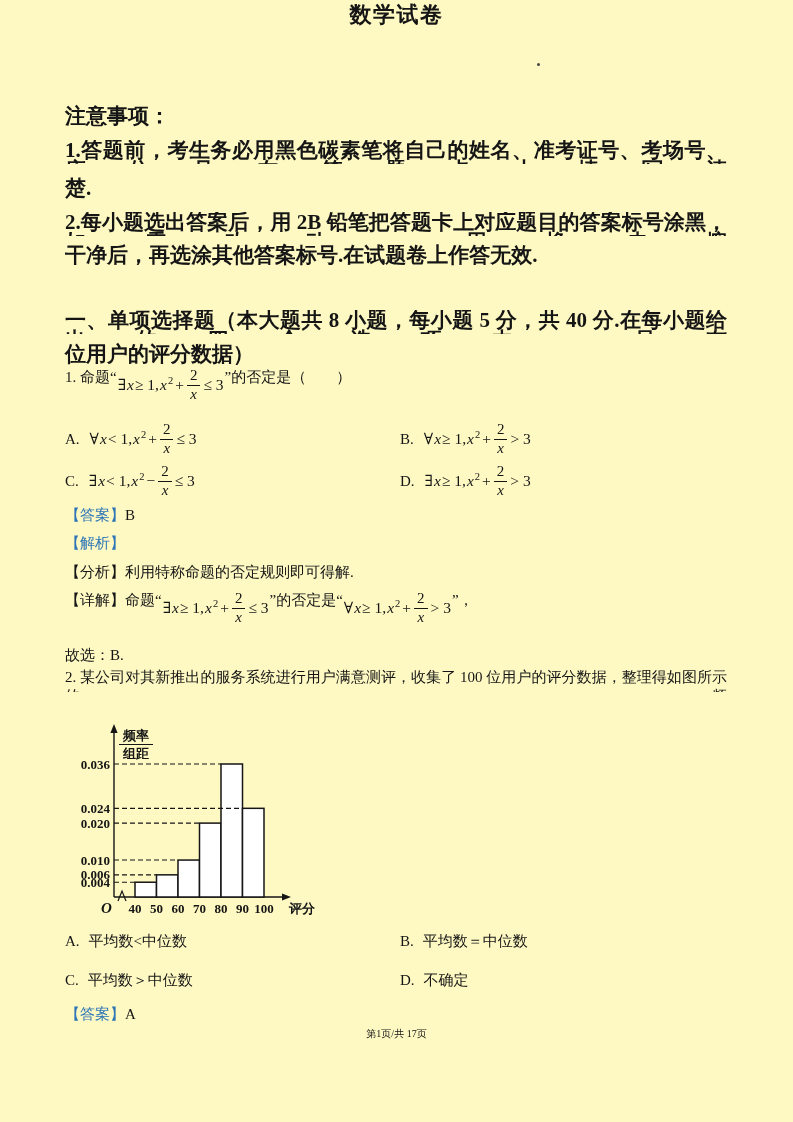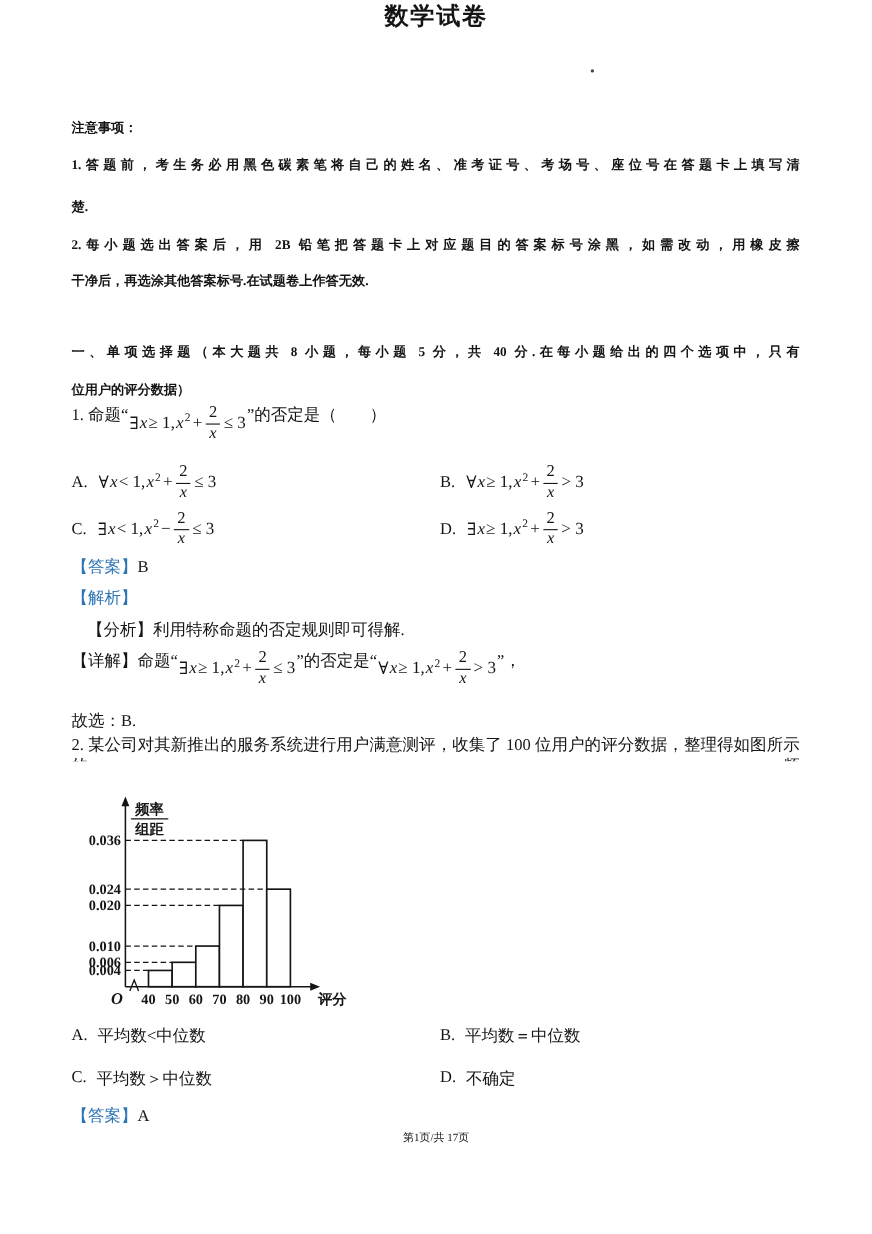--- a/index.html
+++ b/index.html
@@ -1,22 +1,22 @@
 <!DOCTYPE html>
 <html><head>
 <meta charset="utf-8">
 <style>
   html,body{margin:0;padding:0;background:#e8e8e8;}
   #page{
-    position:relative;width:793px;height:1122px;margin:0 auto;background:#ffffff;
+    position:relative;width:793px;height:1122px;margin:0 auto;background:#fef9c3;
     font-family:"Liberation Serif","DejaVu Serif",serif;color:#151515;overflow:hidden;
   }
   .abs{position:absolute;white-space:nowrap;}
   .b{font-weight:700;}
-  .inst{font-size:12px;line-height:20px;}
+  .inst{font-size:21px;line-height:20px;}
   .stretch{width:662px;text-align:justify;text-align-last:justify;white-space:normal;overflow:hidden;max-height:24px;}
   .body15{font-size:15px;}
   .tag{color:#2e75b6;}
   .title{left:0;top:57;width:793px;text-align:center;font-size:22px;letter-spacing:1.5px;}
   .dot{left:537px;top:63px;width:3px;height:3px;background:#444;border-radius:50%;}
   
   .math{font-size:15.5px;display:inline-flex;align-items:center;white-space:nowrap;}
   .math .pc{padding:0 1px;}
   .math .it{font-style:italic;}
   .math sup{font-size:10.5px;position:relative;top:-5px;padding:0 1px;}
@@ -131,21 +131,21 @@
         <span class="pc"> &gt; 3</span>
       </span>
   </div>
 
   <div class="abs body15" style="left:65px;top:506px;">
     <span class="tag">【答案】</span><span>B</span>
   </div>
   <div class="abs body15" style="left:65px;top:534px;">
     <span class="tag">【解析】</span>
   </div>
-  <div class="abs body15" style="left:79px;top:563px;">
+  <div class="abs body15" style="left:65px;top:563px;">
     <span>【分析】</span><span>利用特称命题的否定规则即可得解.</span>
   </div>
   <div class="abs detailrow body15" style="left:65px;top:591px;">
     <span>【详解】</span>
     <span>命题“</span>
     <span class="math">
         <span class="pc">∃</span>
         <span class="it">x</span>
         <span class="pc"> ≥ 1,</span>
         <span class="it">x</span>

